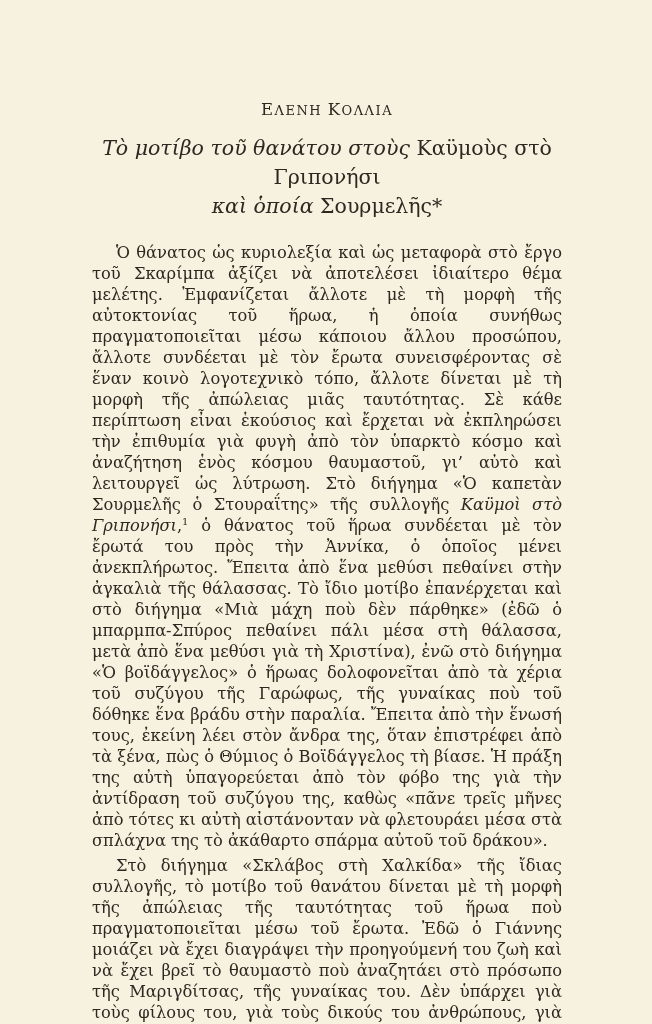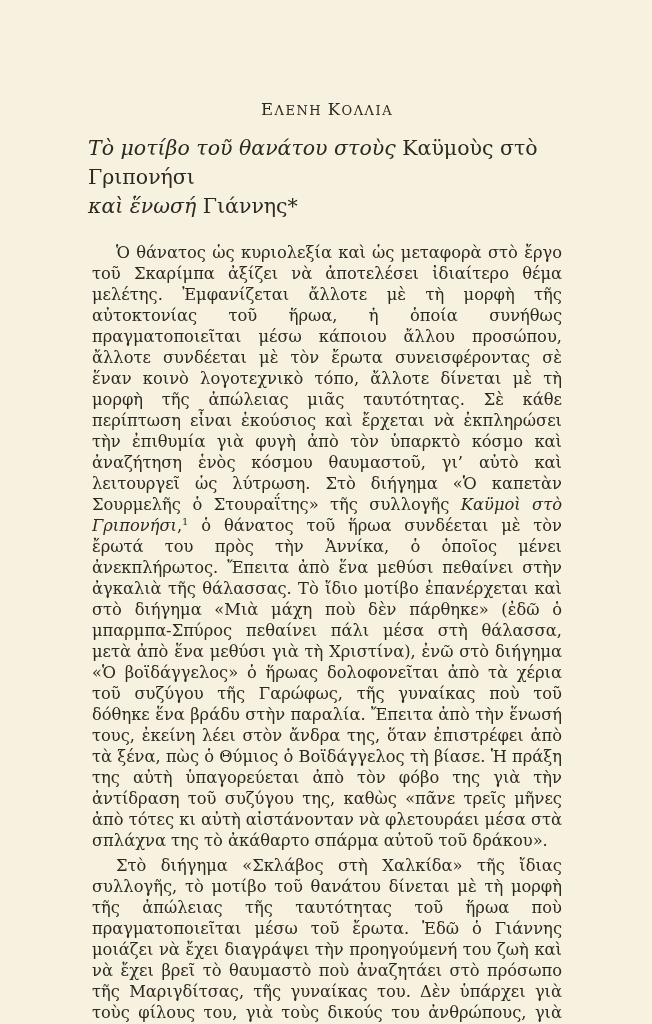--- a/index.html
+++ b/index.html
@@ -25,20 +25,21 @@
     font-size: 13px;
     letter-spacing: 1.5px;
     margin-bottom: 15px;
     white-space: nowrap;
   }
   .author .cap { font-size: 16.5px; }
   .author .sc  { font-size: 13px; }
   .title {
     font-size: 20.5px;
     font-weight: normal;
+    text-align: center;
     line-height: 29px;
     margin: 0 0 21px 0;
   }
   .title-line { display: block; }
   .it { font-style: italic; }
   .rm { font-style: normal; }
   .body-text {
     font-size: 16.3px;
     line-height: 21px;
     text-align: justify;
@@ -55,21 +56,21 @@
 </style>
 </head>
 <body style="background: rgb(247, 241, 224); color: rgb(45, 40, 32);">
 
 <div class="page">
 
   <div class="author"><span class="cap">Ε</span><span class="sc">ΛΕΝΗ </span><span class="cap">Κ</span><span class="sc">ΟΛΛΙΑ</span></div>
 
   <h1 class="title">
     <span class="title-line"><span class="it">Τὸ μοτίβο τοῦ θανάτου στοὺς </span><span class="rm">Καϋμοὺς στὸ Γριπονήσι</span></span>
-    <span class="title-line"><span class="it">καὶ ἕνωσή </span><span class="rm">Γιάννης*</span></span>
+    <span class="title-line"><span class="it">καὶ ὁποία </span><span class="rm">Σουρμελῆς*</span></span>
   </h1>
 
   <div class="body-text">
     <p class="para"><span>Ὁ θάνατος ὡς κυριολεξία καὶ ὡς μεταφορὰ στὸ ἔργο τοῦ Σκαρίμπα ἀξίζει νὰ ἀποτελέσει ἰδιαίτερο θέμα μελέτης. Ἐμφανίζεται ἄλλοτε μὲ τὴ μορφὴ τῆς αὐτοκτονίας τοῦ ἥρωα, ἡ ὁποία συνήθως πραγματοποιεῖται μέσω κάποιου ἄλλου προσώπου, ἄλλοτε συνδέεται μὲ τὸν ἔρωτα συνεισφέροντας σὲ ἕναν κοινὸ λογοτεχνικὸ τόπο, ἄλλοτε δίνεται μὲ τὴ μορφὴ τῆς ἀπώλειας μιᾶς ταυτότητας. Σὲ κάθε περίπτωση εἶναι ἑκούσιος καὶ ἔρχεται νὰ ἐκπληρώσει τὴν ἐπιθυμία γιὰ φυγὴ ἀπὸ τὸν ὑπαρκτὸ κόσμο καὶ ἀναζήτηση ἑνὸς κόσμου θαυμαστοῦ, γι’ αὐτὸ καὶ λειτουργεῖ ὡς λύτρωση. Στὸ διήγημα «Ὁ καπετὰν Σουρμελῆς ὁ Στουραΐτης» τῆς συλλογῆς </span><span class="it">Καϋμοὶ στὸ Γριπονήσι</span><span>,</span><sup>1</sup><span> ὁ θάνατος τοῦ ἥρωα συνδέεται μὲ τὸν ἔρωτά του πρὸς τὴν Ἀννίκα, ὁ ὁποῖος μένει ἀνεκπλήρωτος. Ἔπειτα ἀπὸ ἕνα μεθύσι πεθαίνει στὴν ἀγκαλιὰ τῆς θάλασσας. Τὸ ἴδιο μοτίβο ἐπανέρχεται καὶ στὸ διήγημα «Μιὰ μάχη ποὺ δὲν πάρθηκε» (ἐδῶ ὁ μπαρμπα-Σπύρος πεθαίνει πάλι μέσα στὴ θάλασσα, μετὰ ἀπὸ ἕνα μεθύσι γιὰ τὴ Χριστίνα), ἐνῶ στὸ διήγημα «Ὁ βοϊδάγγελος» ὁ ἥρωας δολοφονεῖται ἀπὸ τὰ χέρια τοῦ συζύγου τῆς Γαρώφως, τῆς γυναίκας ποὺ τοῦ δόθηκε ἕνα βράδυ στὴν παραλία. Ἔπειτα ἀπὸ τὴν ἕνωσή τους, ἐκείνη λέει στὸν ἄνδρα της, ὅταν ἐπιστρέφει ἀπὸ τὰ ξένα, πὼς ὁ Θύμιος ὁ Βοϊδάγγελος τὴ βίασε. Ἡ πράξη της αὐτὴ ὑπαγορεύεται ἀπὸ τὸν φόβο της γιὰ τὴν ἀντίδραση τοῦ συζύγου της, καθὼς «πᾶνε τρεῖς μῆνες ἀπὸ τότες κι αὐτὴ αἰστάνονταν νὰ φλετουράει μέσα στὰ σπλάχνα της τὸ ἀκάθαρτο σπάρμα αὐτοῦ τοῦ δράκου».</span></p>
     <p class="para"><span>Στὸ διήγημα «Σκλάβος στὴ Χαλκίδα» τῆς ἴδιας συλλογῆς, τὸ μοτίβο τοῦ θανάτου δίνεται μὲ τὴ μορφὴ τῆς ἀπώλειας τῆς ταυτότητας τοῦ ἥρωα ποὺ πραγματοποιεῖται μέσω τοῦ ἔρωτα. Ἐδῶ ὁ Γιάννης μοιάζει νὰ ἔχει διαγράψει τὴν προηγούμενή του ζωὴ καὶ νὰ ἔχει βρεῖ τὸ θαυμαστὸ ποὺ ἀναζητάει στὸ πρόσωπο τῆς Μαριγδίτσας, τῆς γυναίκας του. Δὲν ὑπάρχει γιὰ τοὺς φίλους του, γιὰ τοὺς δικούς του ἀνθρώπους, γιὰ τοὺς ἐχθρούς του, ἀκόμα καὶ γιὰ τὴν ἴδια του τὴν</span></p>
   </div>
 
 </div>
 
 </body></html>

